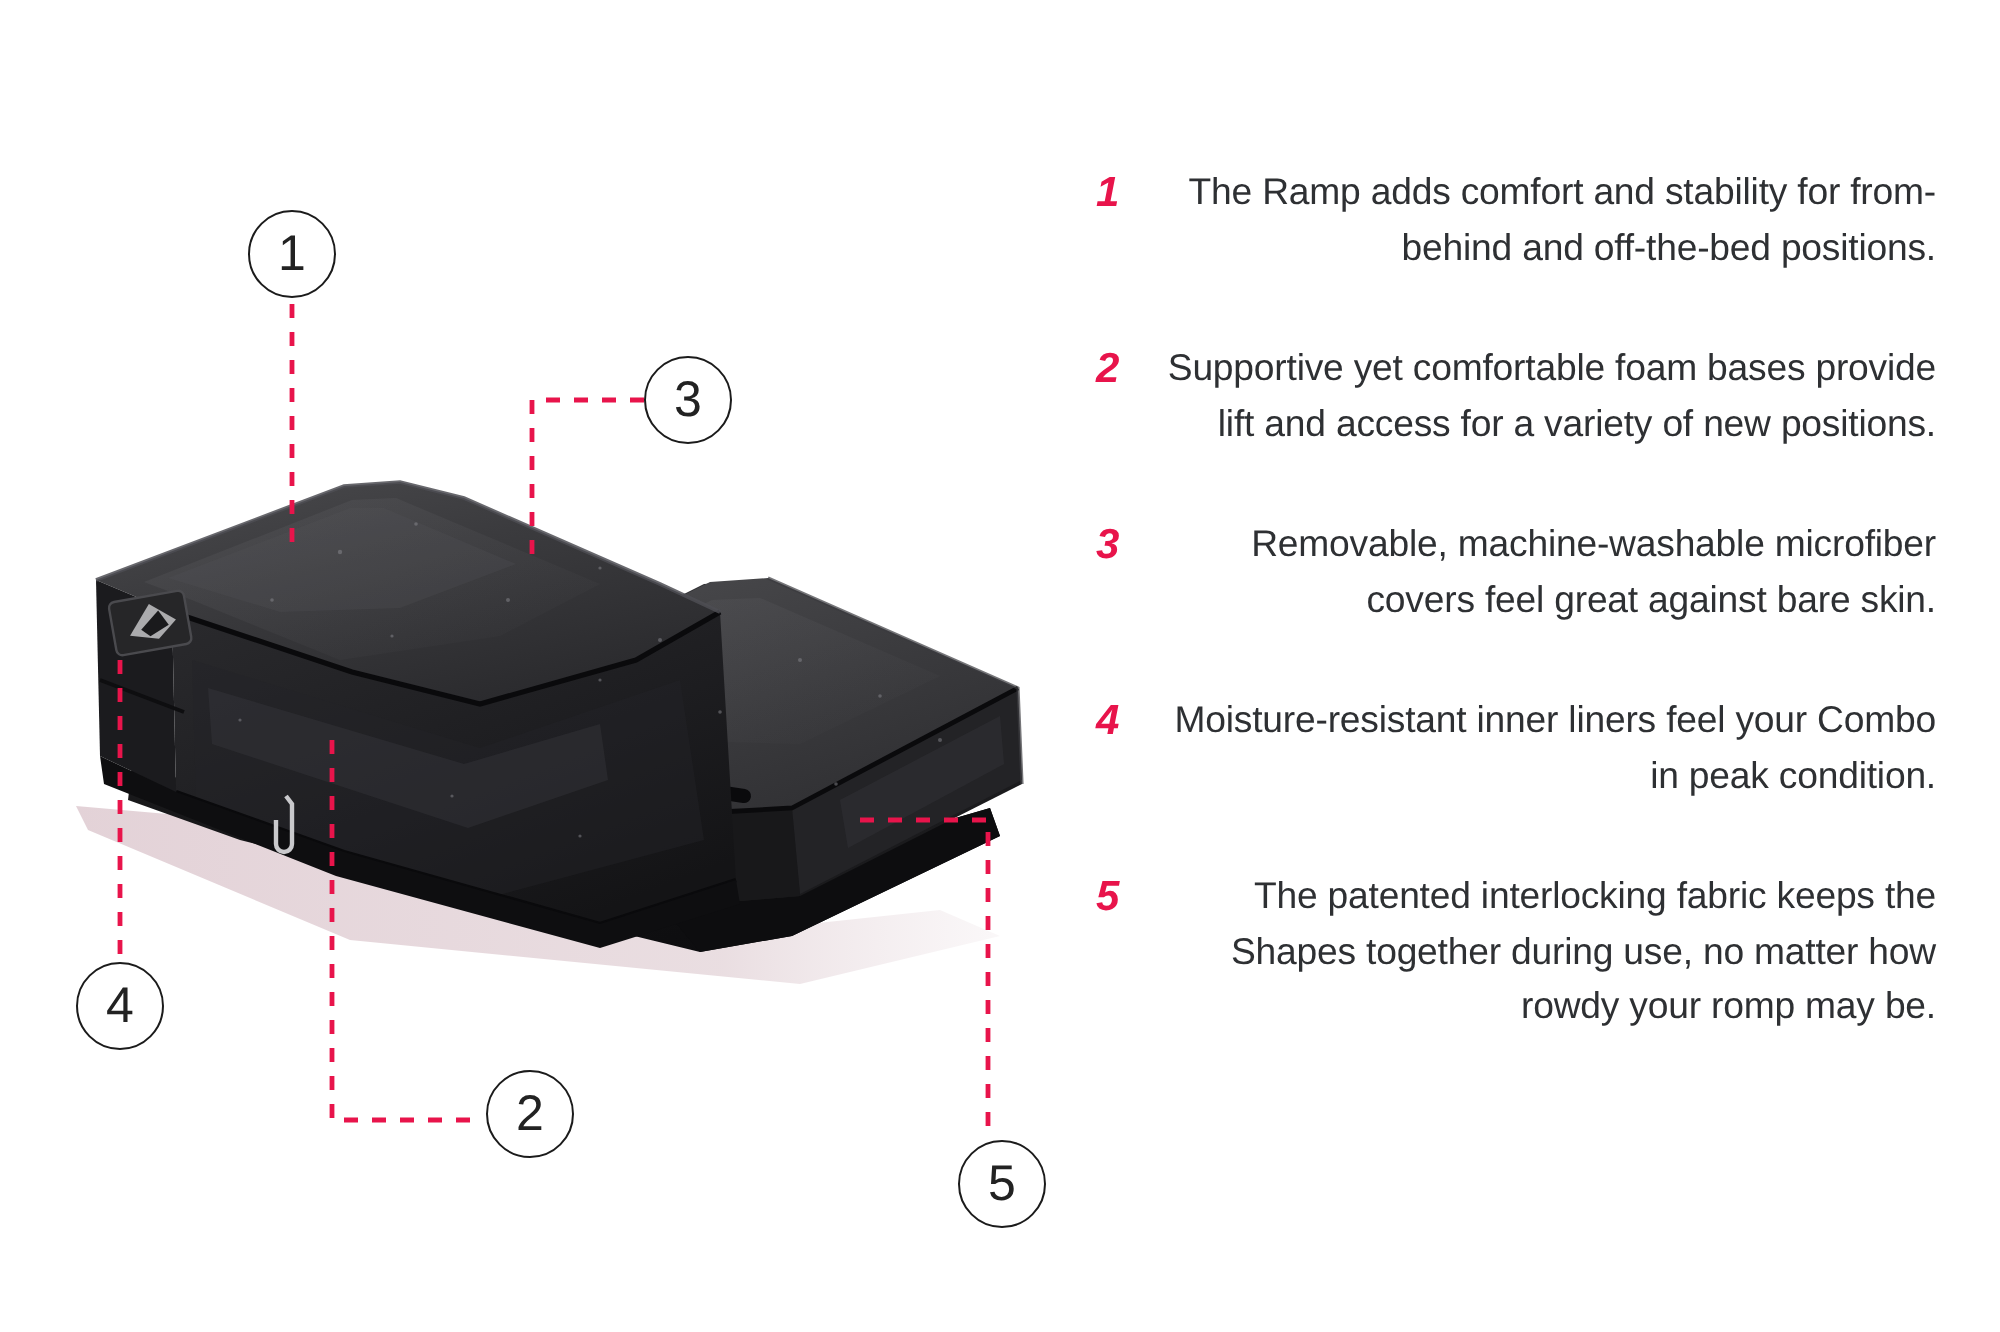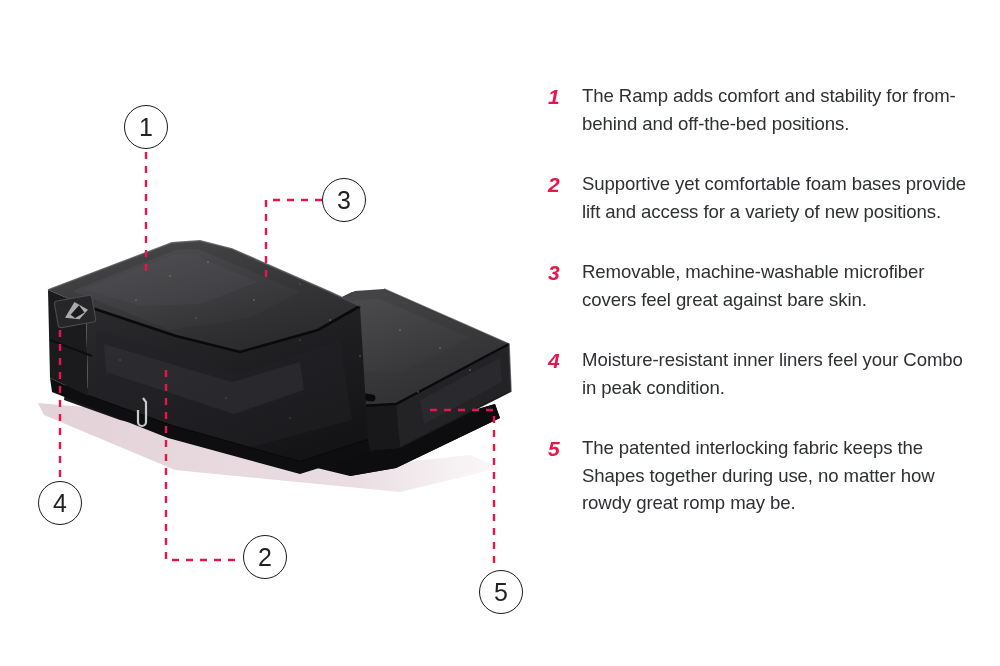--- a/index.html
+++ b/index.html
@@ -81,20 +81,21 @@
     padding-top: 1px;
   }
   .feature-text {
     flex: 1 1 auto;
     font-family: "Liberation Sans", sans-serif;
     font-size: 18.6px;
     font-weight: 400;
     color: #2e3033;
     line-height: 27.5px;
     letter-spacing: -0.1px;
+    text-align: right;
   }
 </style>
 </head>
 <body>
 
 <div id="page">
 
   <div id="illustration">
     <svg viewBox="0 0 540 666" xmlns="http://www.w3.org/2000/svg">
       <defs>
@@ -265,18 +266,18 @@
       <div class="feature-text">Removable, machine-washable microfiber covers feel great against bare skin.</div>
     </div>
 
     <div class="feature-row">
       <div class="feature-num">4</div>
       <div class="feature-text">Moisture-resistant inner liners feel your Combo in peak condition.</div>
     </div>
 
     <div class="feature-row">
       <div class="feature-num">5</div>
-      <div class="feature-text">The patented interlocking fabric keeps the Shapes together during use, no matter how rowdy great romp may be.</div>
+      <div class="feature-text">The patented interlocking fabric keeps the Shapes together during use, no matter how rowdy your romp may be.</div>
     </div>
 
   </div>
 
 </div>
 
 </body></html>

